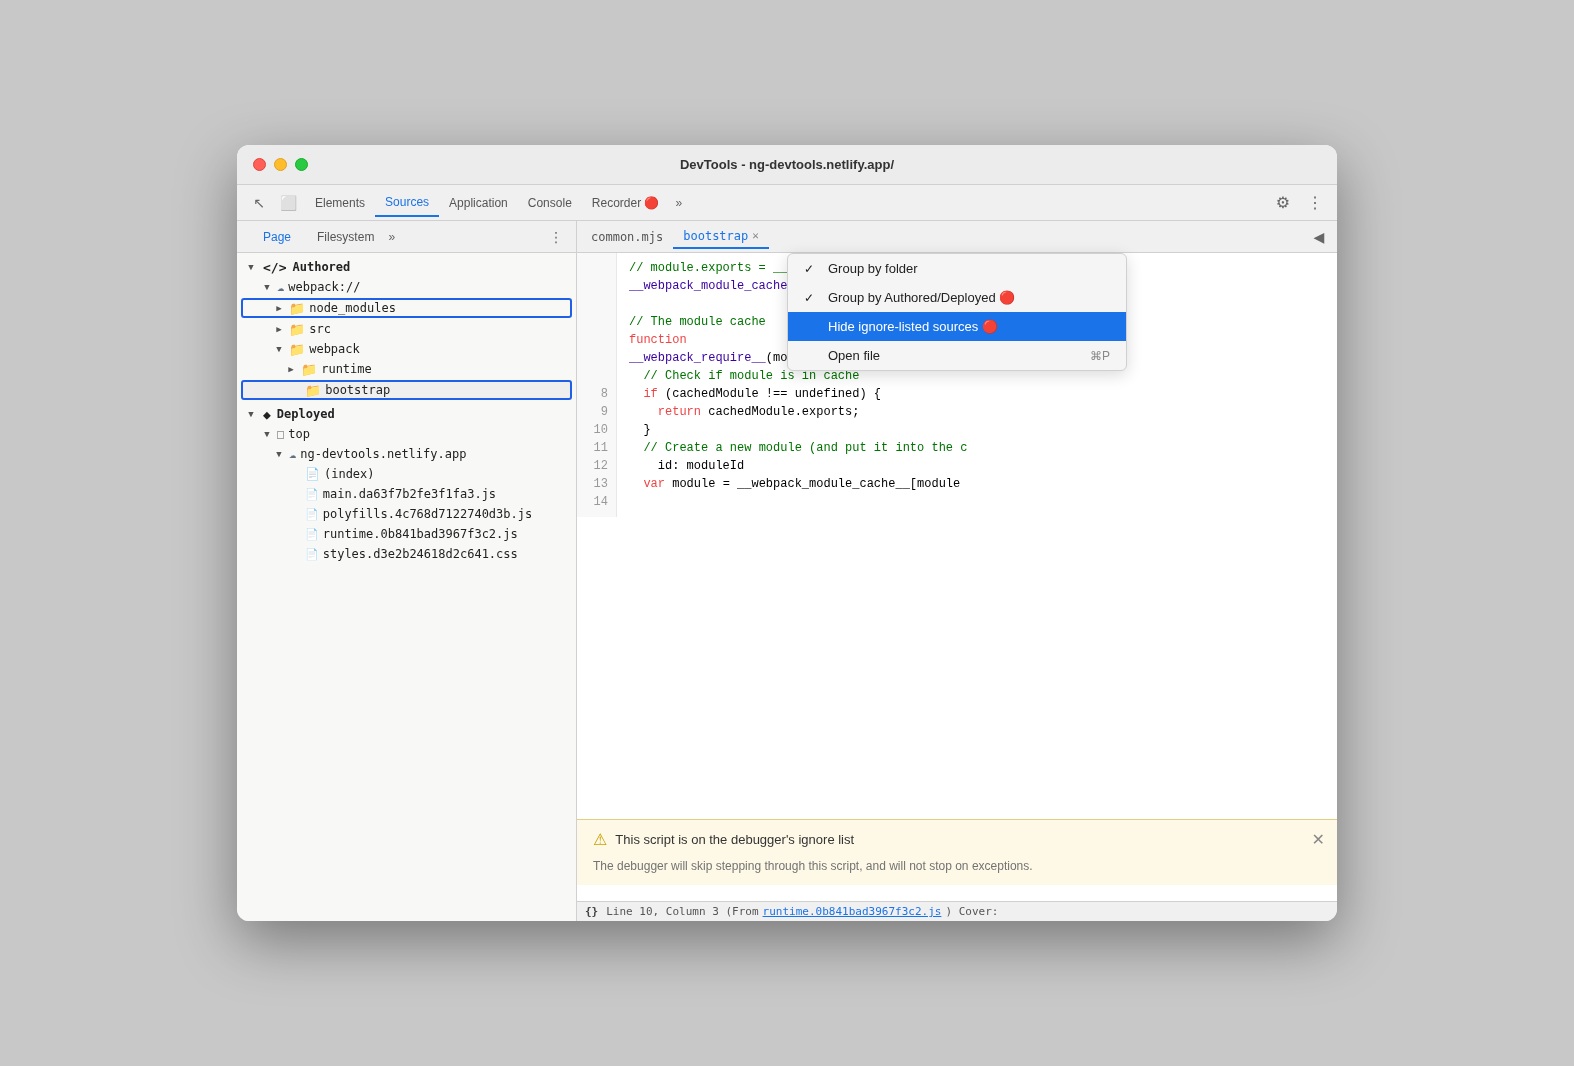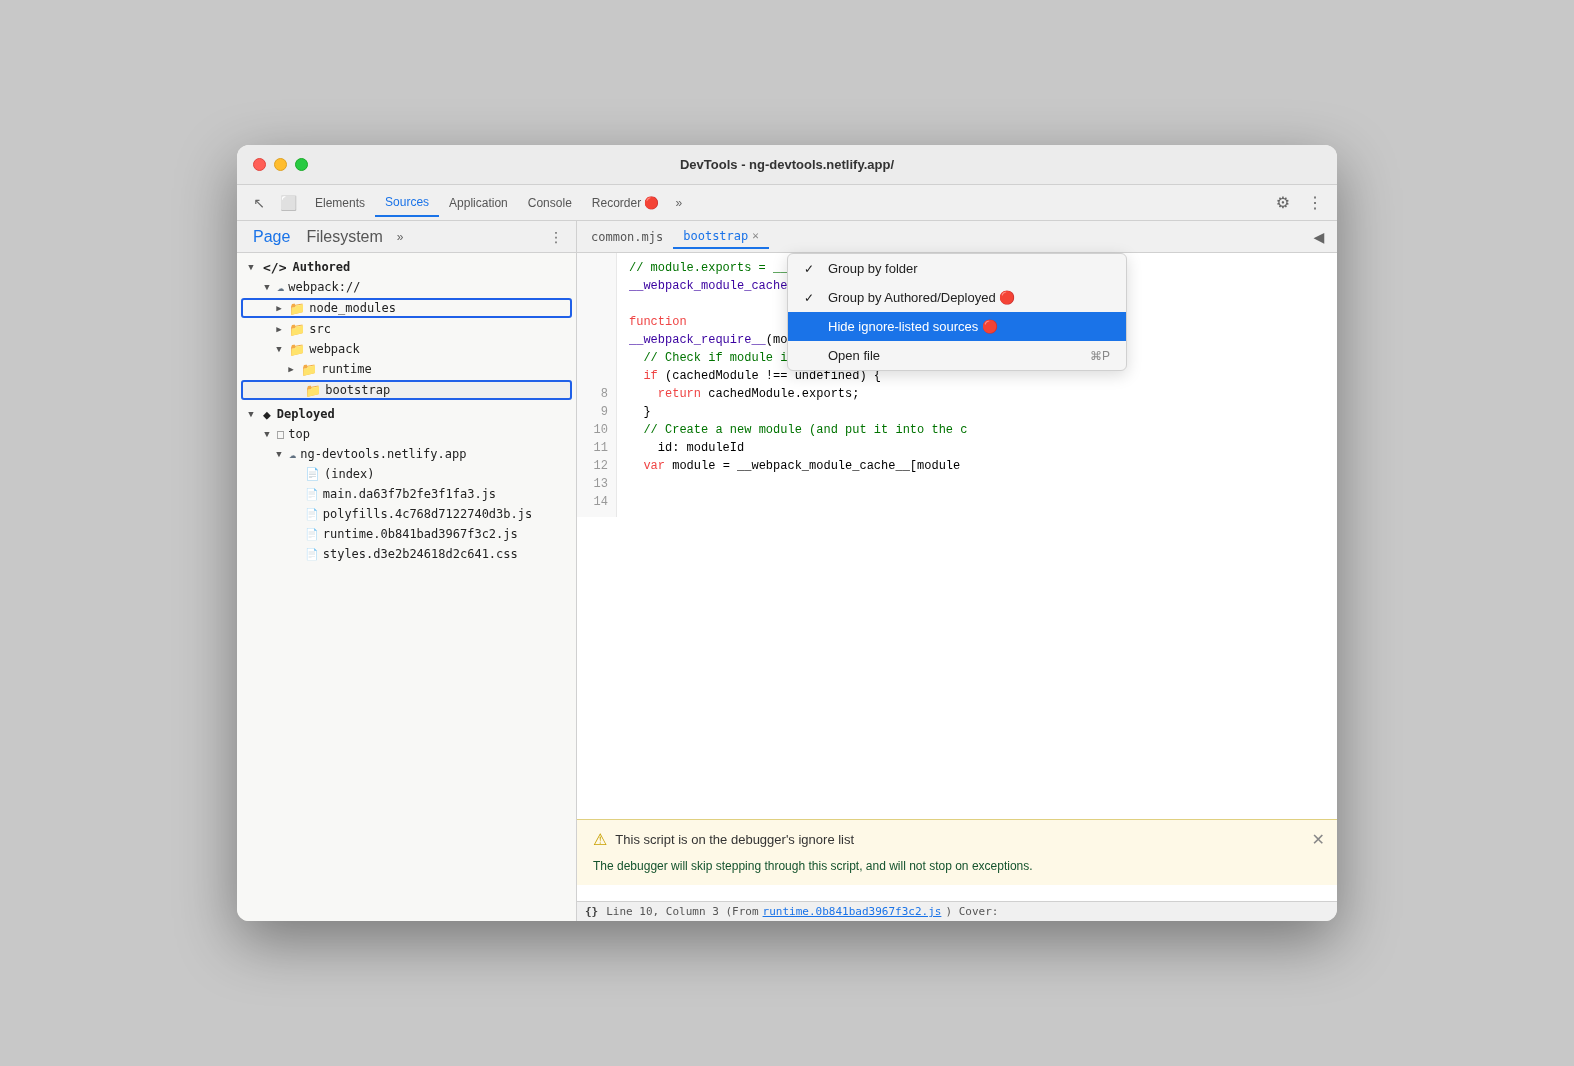--- a/index.html
+++ b/index.html
@@ -136,24 +136,25 @@
       display: flex;
       align-items: center;
       padding: 0 8px;
       border-bottom: 1px solid #d0d0d0;
       height: 32px;
       background: #f0f0f0;
     }
 
     .sidebar-tab {
       padding: 4px 8px;
-      font-size: 16px;
+      font-size: 12px;
       color: #555;
       cursor: pointer;
       border-radius: 3px;
+      margin-left: 10px;
     }
     .sidebar-tab.active { color: #1a73e8; font-weight: 500; }
 
     .sidebar-tab-more {
       font-size: 12px;
       color: #666;
       padding: 4px 6px;
       cursor: pointer;
     }
 
@@ -398,21 +399,21 @@
       border: 2px solid #2060e8;
       border-radius: 4px;
       cursor: pointer;
       color: #333;
       font-weight: 500;
       outline: 1.5px solid #2060e8;
     }
 
     .ignore-banner-desc {
       font-size: 12px;
-      color: #14532d;
+      color: #737373;
       line-height: 1.5;
     }
 
     .ignore-banner-close {
       position: absolute;
       right: 12px;
       top: 10px;
       font-size: 16px;
       color: #888;
       cursor: pointer;
@@ -600,20 +601,21 @@
               <div>10</div>
             <div>11</div>
               <div>12</div>
               <div>13</div>
               <div>14</div>
           </div>
           <div class="code-content">
             <div><span class="cm">// module.exports = __webpack_module_cache__</span></div>
             <div><span class="var-col">__webpack_module_cache__</span> = {};</div>
             <div></div>
+            <div><span class="cm">// The module cache</span></div>
             <div><span class="kw">function</span></div>
             <div><span class="fn">__webpack_require__</span>(moduleId) {</div>
             <div>  <span class="cm">// Check if module is in cache</span></div>
             <div>  <span class="kw">if</span> (cachedModule !== undefined) {</div>
             <div>    <span class="kw">return</span> cachedModule.exports;</div>
             <div>  }</div>
             <div>  <span class="cm">// Create a new module (and put it into the c</span></div>
             <div>    id: moduleId</div>
             <div>  <span class="kw">var</span> module = __webpack_module_cache__[module</div>
             <div></div>

